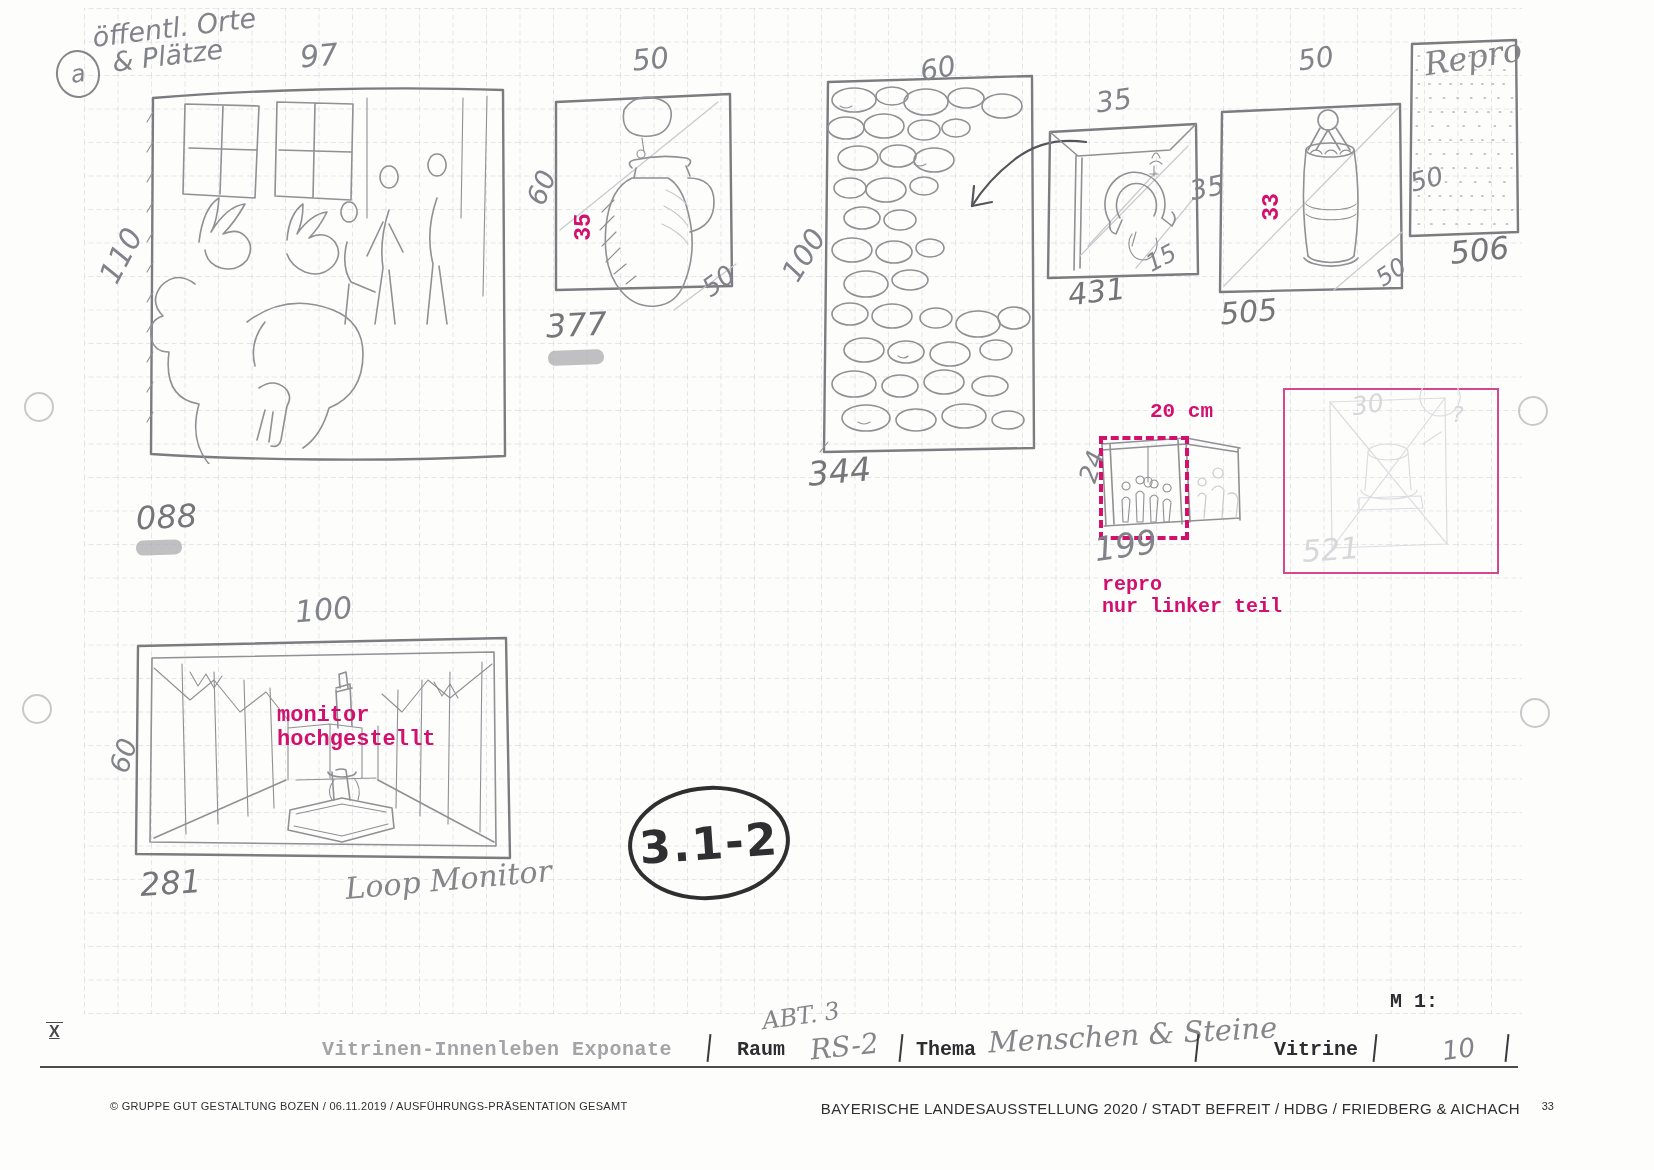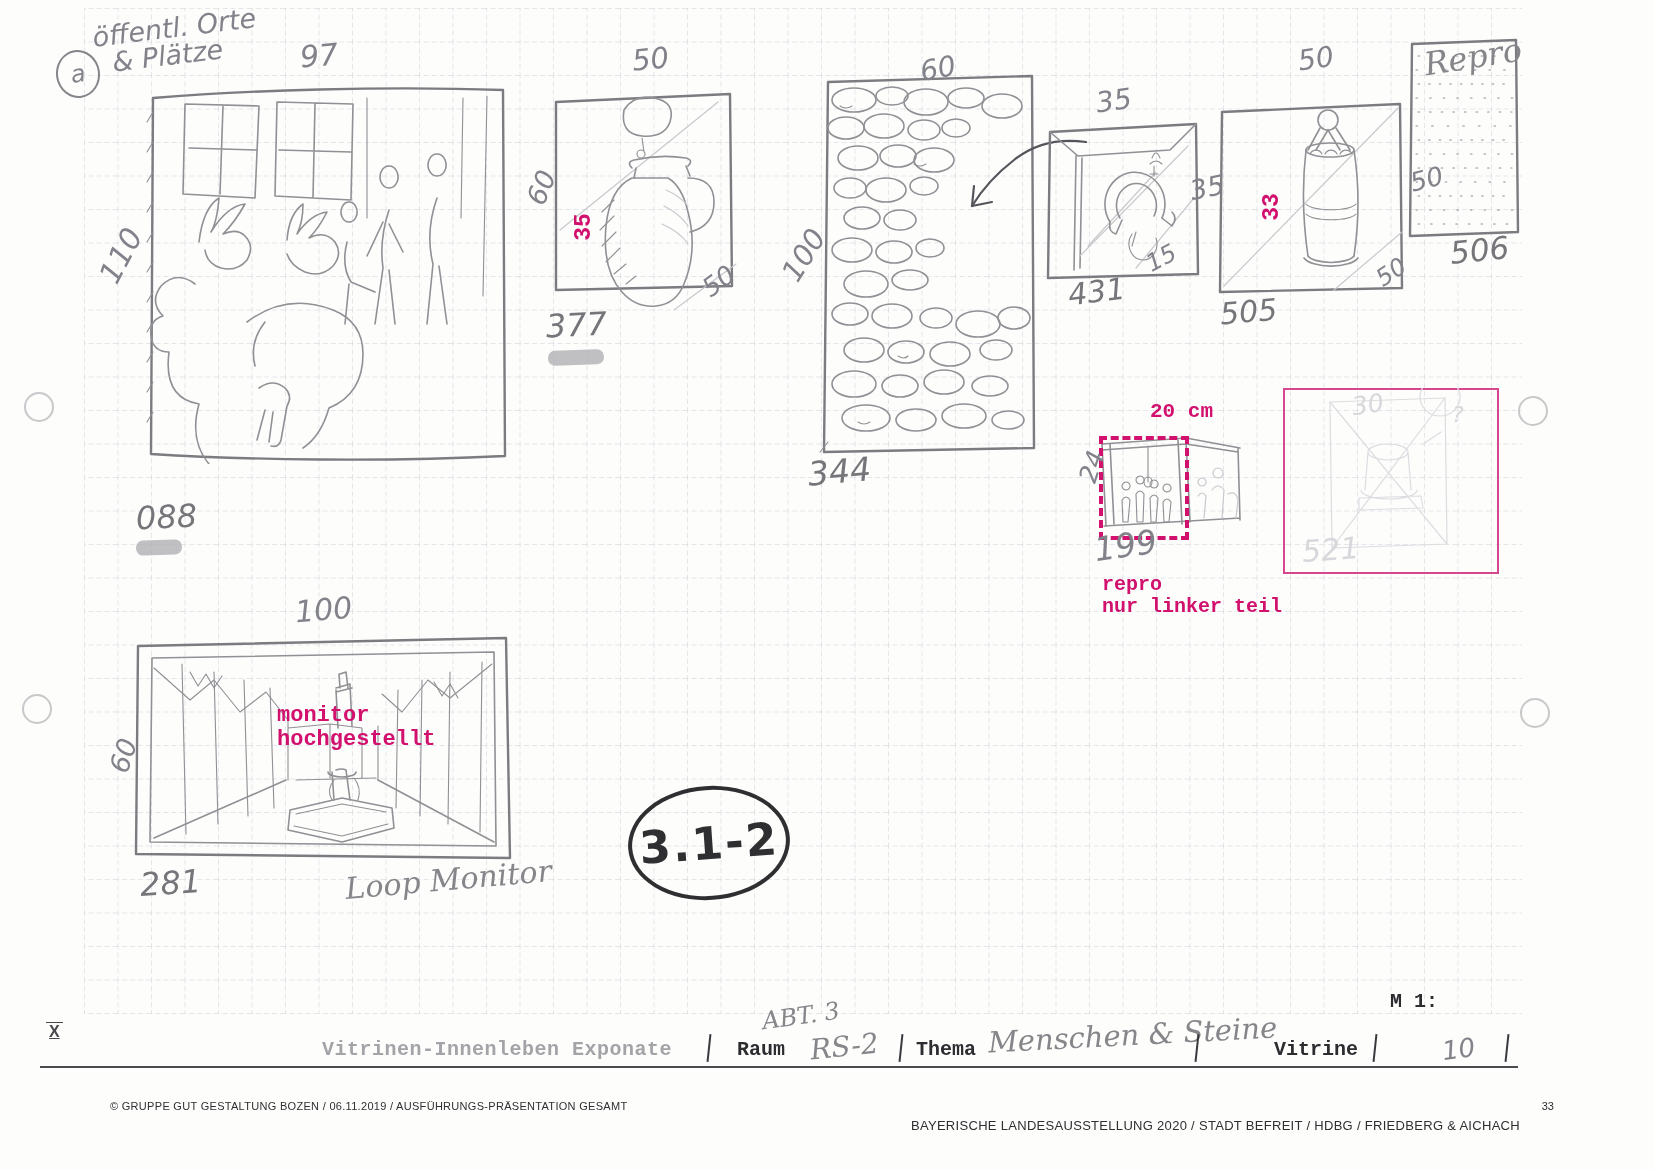--- a/index.html
+++ b/index.html
@@ -266,16 +266,16 @@
   <div class="abs lbl" style="left:1274px;top:1038px;">Vitrine</div>
 
   <div class="abs sep" style="left:1374px;top:1034px;"></div>
   <div class="abs lbl" style="left:1390px;top:990px;">M 1:</div>
   <div class="abs hw" style="left:1442px;top:1034px;font-size:26px;transform:rotate(-8deg);">10</div>
   <div class="abs sep" style="left:1506px;top:1034px;"></div>
 
   <div class="abs" style="left:40px;top:1066px;width:1478px;height:2px;background:#4b4b4f;"></div>
 
   <div class="abs" style="left:110px;top:1100px;font-size:11px;color:#2f2f33;letter-spacing:.3px;white-space:nowrap;">© GRUPPE GUT GESTALTUNG BOZEN  /  06.11.2019 /   AUSFÜHRUNGS-PRÄSENTATION GESAMT</div>
-  <div class="abs" style="right:134px;top:1100px;font-size:13px;color:#2f2f33;letter-spacing:.3px;white-space:nowrap;margin-top:18px;">BAYERISCHE LANDESAUSSTELLUNG 2020  /  STADT BEFREIT  /  HDBG  /  FRIEDBERG &amp; AICHACH</div>
+  <div class="abs" style="right:134px;top:1100px;font-size:15px;color:#2f2f33;letter-spacing:.3px;white-space:nowrap;">BAYERISCHE LANDESAUSSTELLUNG 2020  /  STADT BEFREIT  /  HDBG  /  FRIEDBERG &amp; AICHACH</div>
   <div class="abs" style="right:100px;top:1100px;font-size:11px;color:#2f2f33;">33</div>
 
 </div>
 
 </body></html>

